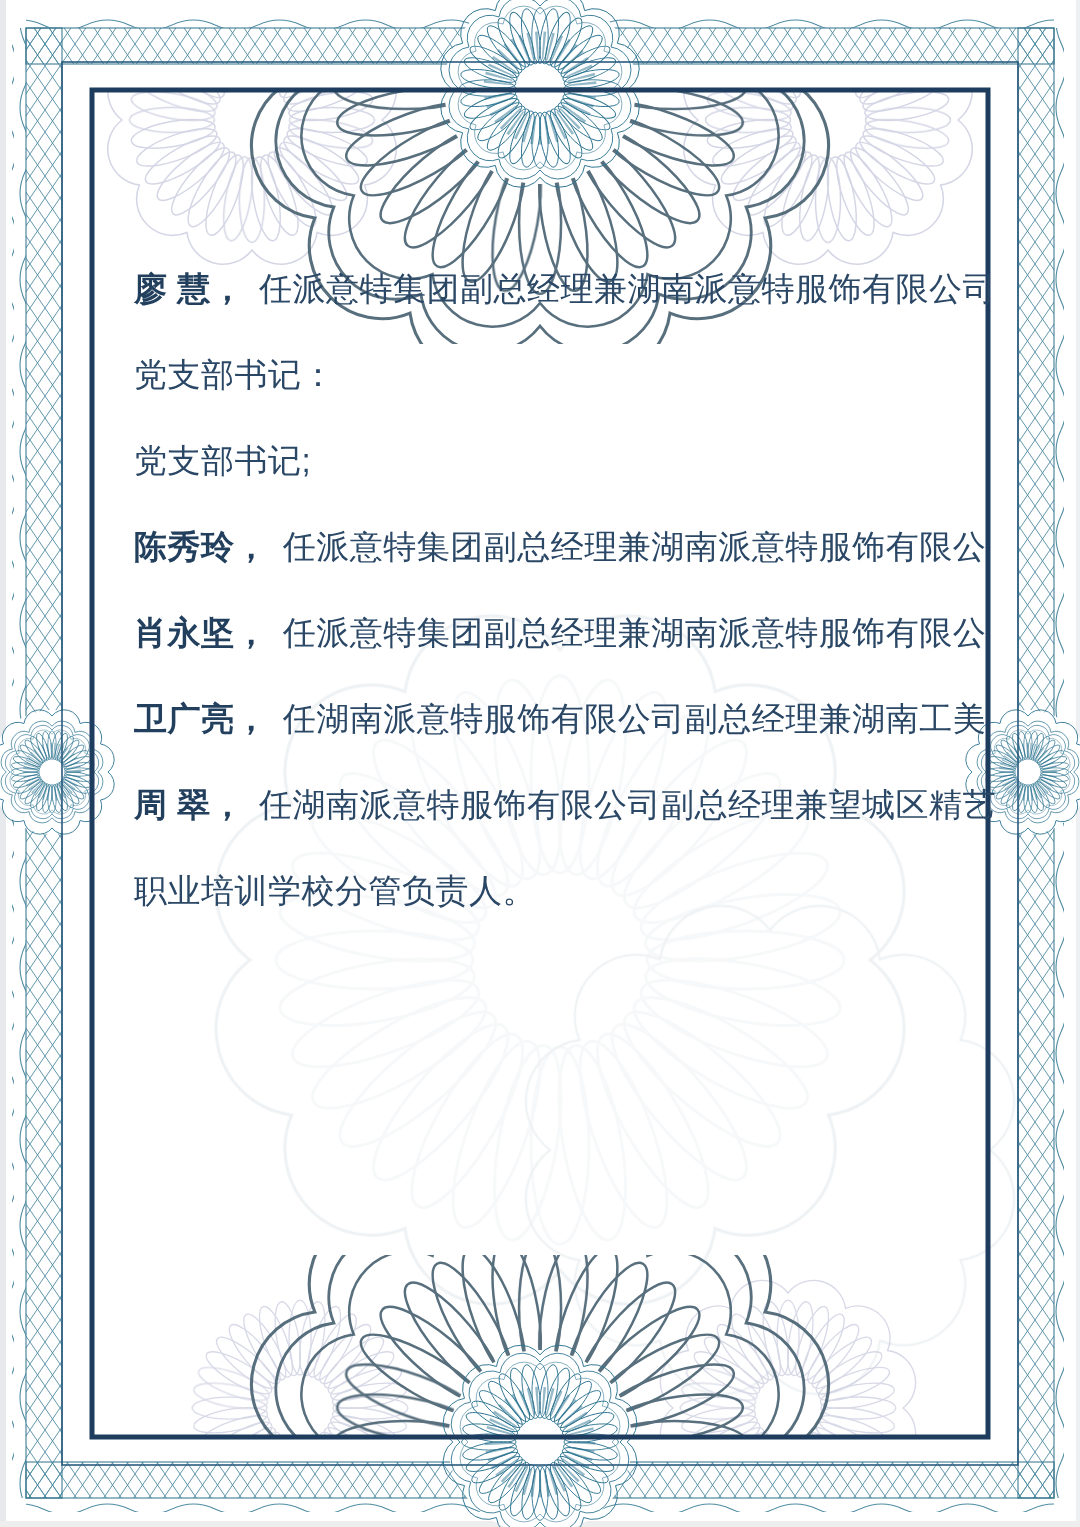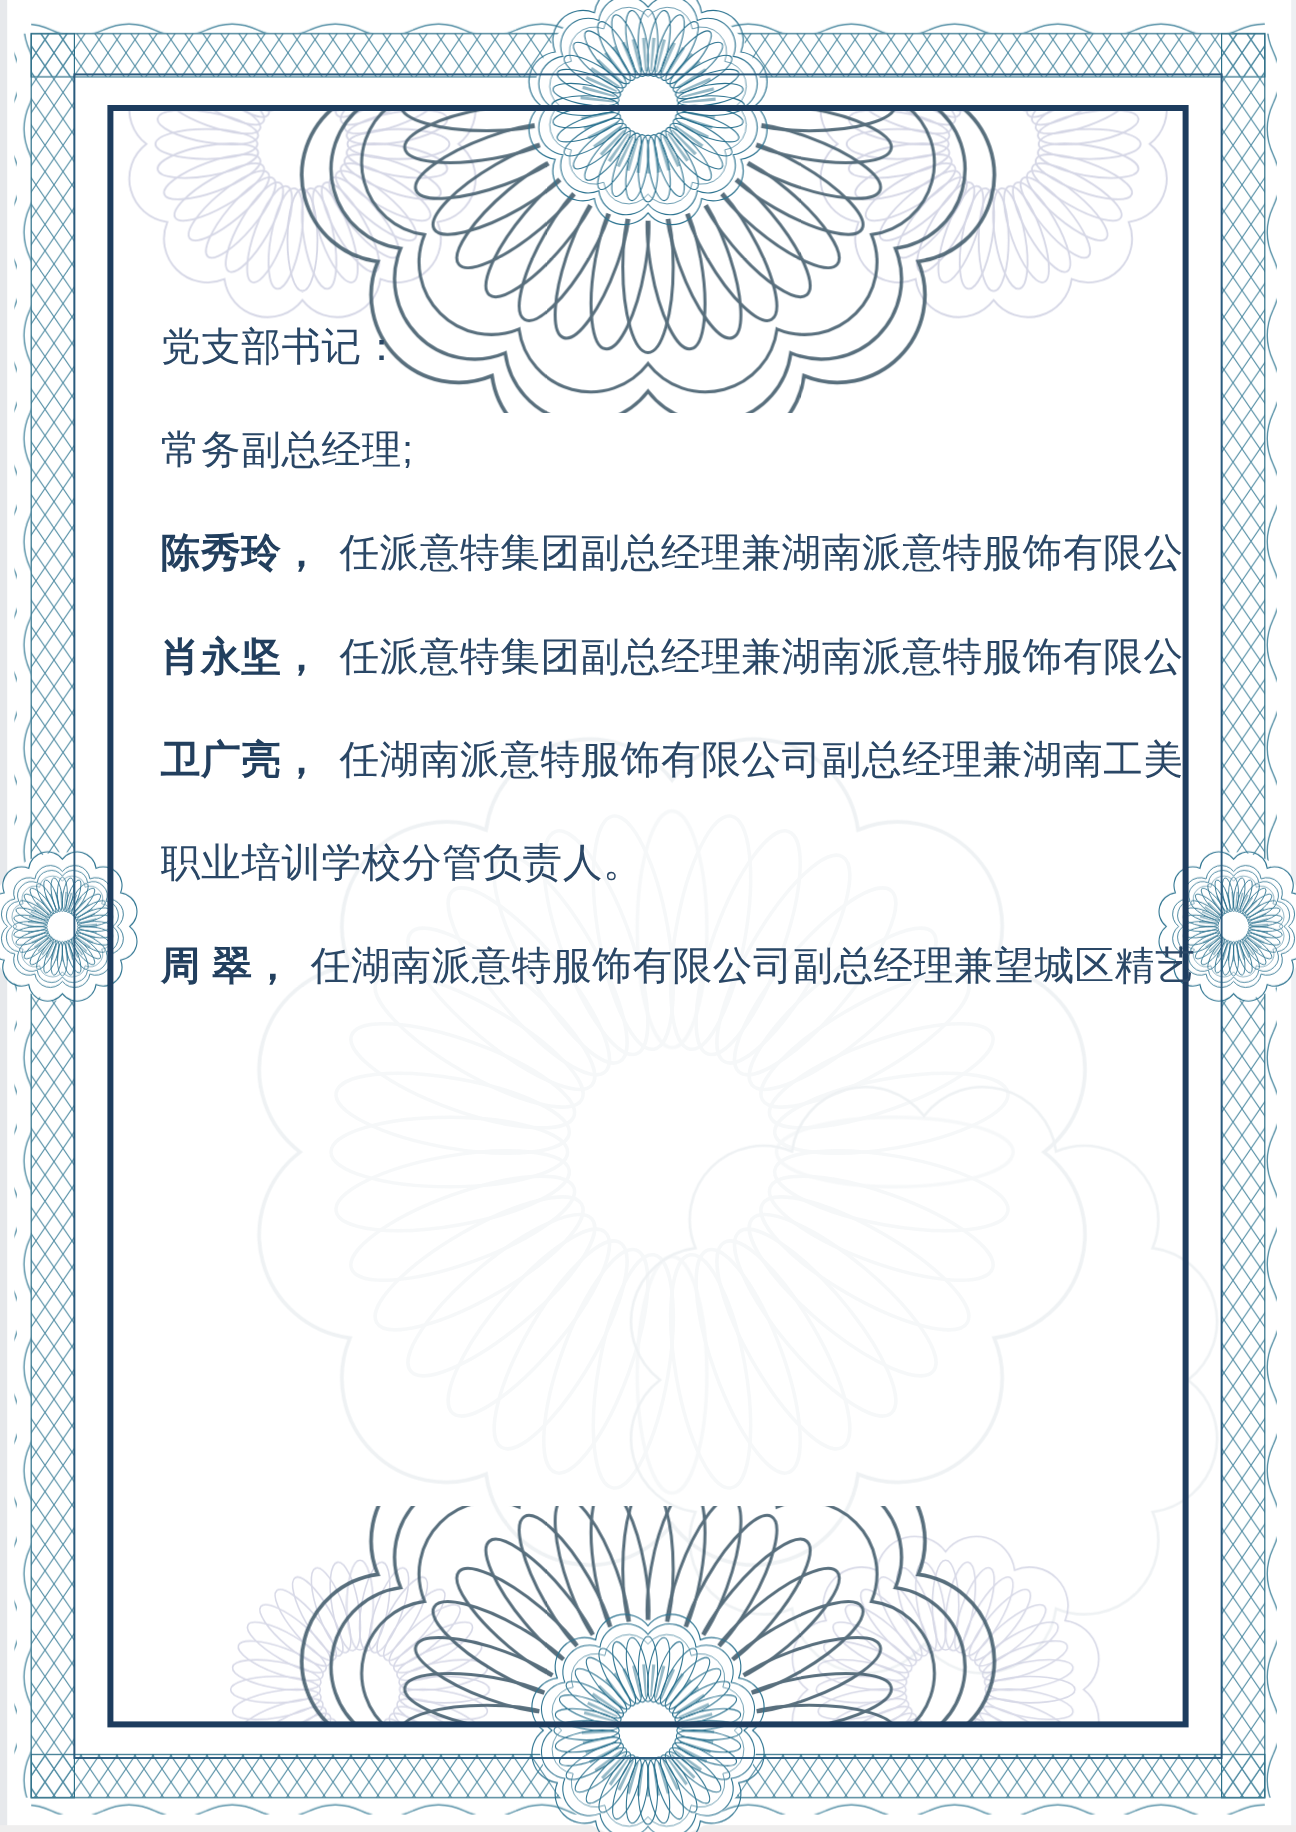--- a/index.html
+++ b/index.html
@@ -148,22 +148,23 @@
     <g transform="translate(1028,772)" stroke="#2c7390" fill="none" stroke-width="1.6">
       <use href="#disc" transform="scale(0.42)"></use>
       <use href="#scallop12" transform="scale(0.56)"></use>
     </g>
 
     <rect x="62" y="62" width="956" height="1403" fill="none" stroke="#2a5a7d" stroke-width="1.6"></rect>
     <rect x="92" y="90" width="896" height="1347" fill="none" stroke="#1d3c5e" stroke-width="5"></rect>
   </svg>
 
   <main class="content">
+    <div class="line"><span class="nm">廖 慧，</span><span class="rest">任派意特集团副总经理兼湖南派意特服饰有限公司</span></div>
     <div class="line"><span class="nm"></span><span class="rest">党支部书记：</span></div>
-    <div class="line"><span class="nm"></span><span class="rest">常务副总经理;</span></div>
+    <div class="line"><span class="nm"></span><span class="rest">党支部书记;</span></div>
     <div class="line"><span class="nm">陈秀玲，</span><span class="rest">任派意特集团副总经理兼湖南派意特服饰有限公</span></div>
     <div class="line"><span class="nm">肖永坚，</span><span class="rest">任派意特集团副总经理兼湖南派意特服饰有限公</span></div>
     <div class="line"><span class="nm">卫广亮，</span><span class="rest">任湖南派意特服饰有限公司副总经理兼湖南工美</span></div>
+    <div class="line"><span class="nm">周 翠，</span><span class="rest">任湖南派意特服饰有限公司副总经理兼望城区精艺</span></div>
     <div class="line"><span class="nm"></span><span class="rest">职业培训学校分管负责人。</span></div>
-    <div class="line"><span class="nm">周 翠，</span><span class="rest">任湖南派意特服饰有限公司副总经理兼望城区精艺</span></div>
   </main>
 
 </div>
 
 </body></html>

